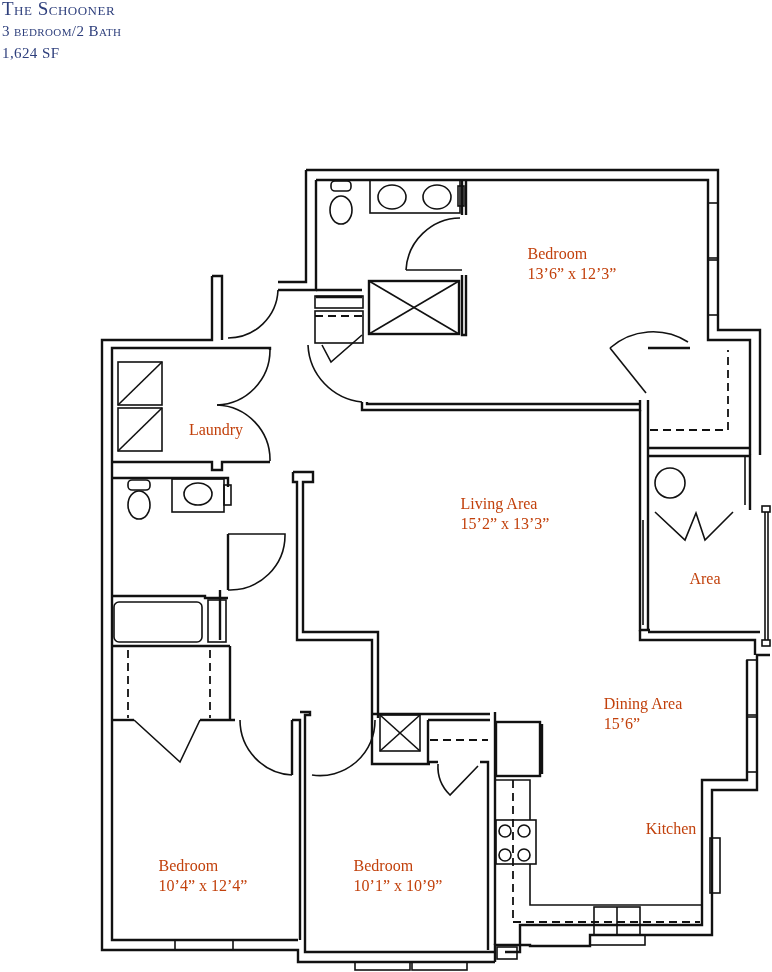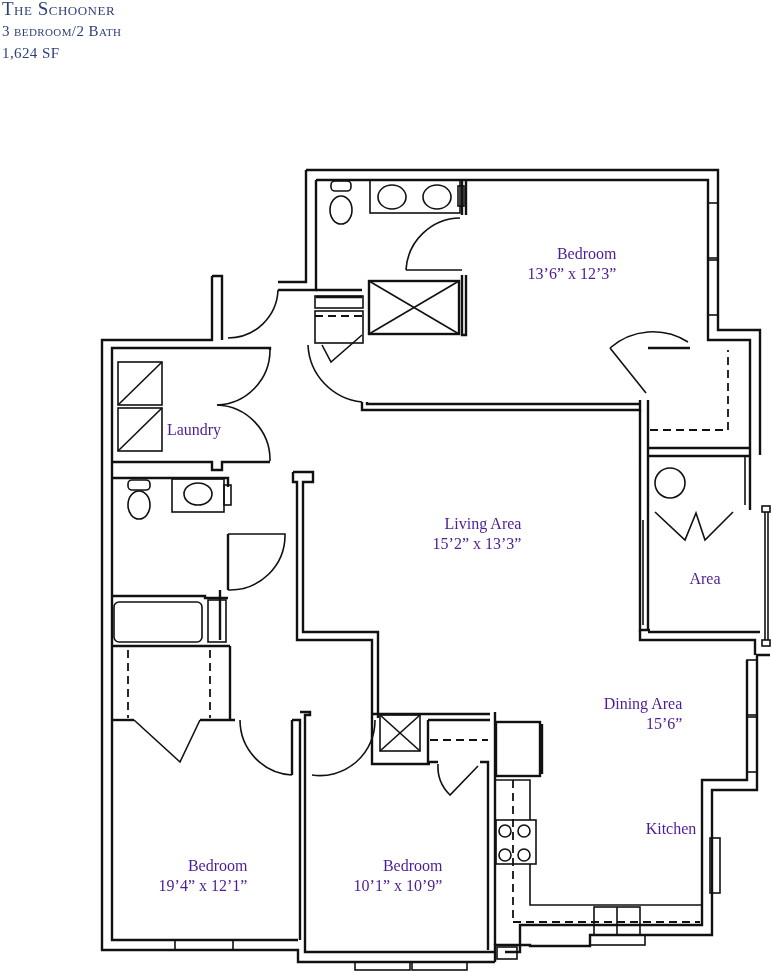--- a/index.html
+++ b/index.html
@@ -1,21 +1,21 @@
 <!DOCTYPE html>
 <html><head>
 <meta charset="utf-8">
 <style>
   html, body { margin:0; padding:0; background:#ffffff; }
   body { width:772px; height:972px; position:relative; overflow:hidden; font-family:"Liberation Serif", "DejaVu Serif", serif; }
   .header { position:absolute; left:2px; top:-2px; color:#2e3f7c; line-height:22px; }
   .header .title { font-size:19px; font-variant:small-caps; letter-spacing:0.5px; }
   .header .sub { font-size:15px; font-variant:small-caps; letter-spacing:0.4px; }
   svg.plan { position:absolute; left:0; top:0; }
-  .lbl { position:absolute; text-align:right; color:#4c1d95; font-size:16px; line-height:20px; white-space:nowrap; transform:translateX(-50%); }
+  .lbl { position:absolute; text-align:left; color:#c2410c; font-size:16px; line-height:20px; white-space:nowrap; transform:translateX(-50%); }
   .w { fill:none; stroke:#111; stroke-width:2.4; }
   .t { fill:none; stroke:#111; stroke-width:1.6; }
   .d { fill:none; stroke:#111; stroke-width:1.8; stroke-dasharray:8 5; }
 </style>
 </head>
 <body>
 
 <div class="header">
   <div class="title">The Schooner</div>
   <div class="sub">3 bedroom/2 Bath</div>
@@ -186,37 +186,37 @@
     <polyline class="w" points="648,632 760,632"></polyline>
     <rect class="t" x="762" y="640" width="8" height="6"></rect>
     <line class="t" x1="643" y1="520" x2="643" y2="625"></line>
   </g>
 </svg>
 
 <div class="lbl" style="left:572px; top:244px;">
   <div>Bedroom</div>
   <div>13’6” x 12’3”</div>
 </div>
-<div class="lbl" style="left:194px; top:420px;">
+<div class="lbl" style="left:216px; top:420px;">
   <div>Laundry</div>
 </div>
-<div class="lbl" style="left:477px; top:494px;margin-top:20px;">
+<div class="lbl" style="left:505px; top:494px;">
   <div>Living Area</div>
   <div>15’2” x 13’3”</div>
 </div>
 <div class="lbl" style="left:705px; top:569px;">
   <div>Area</div>
 </div>
 <div class="lbl" style="left:643px; top:694px;">
   <div>Dining Area</div>
   <div>15’6”</div>
 </div>
 <div class="lbl" style="left:631px; top:819px;margin-left:40px;">
   <div>Kitchen</div>
 </div>
 <div class="lbl" style="left:203px; top:856px;">
   <div>Bedroom</div>
-  <div>19’4” x 12’1”</div>
+  <div>10’4” x 12’4”</div>
 </div>
 <div class="lbl" style="left:398px; top:856px;">
   <div>Bedroom</div>
   <div>10’1” x 10’9”</div>
 </div>
 
 </body></html>

